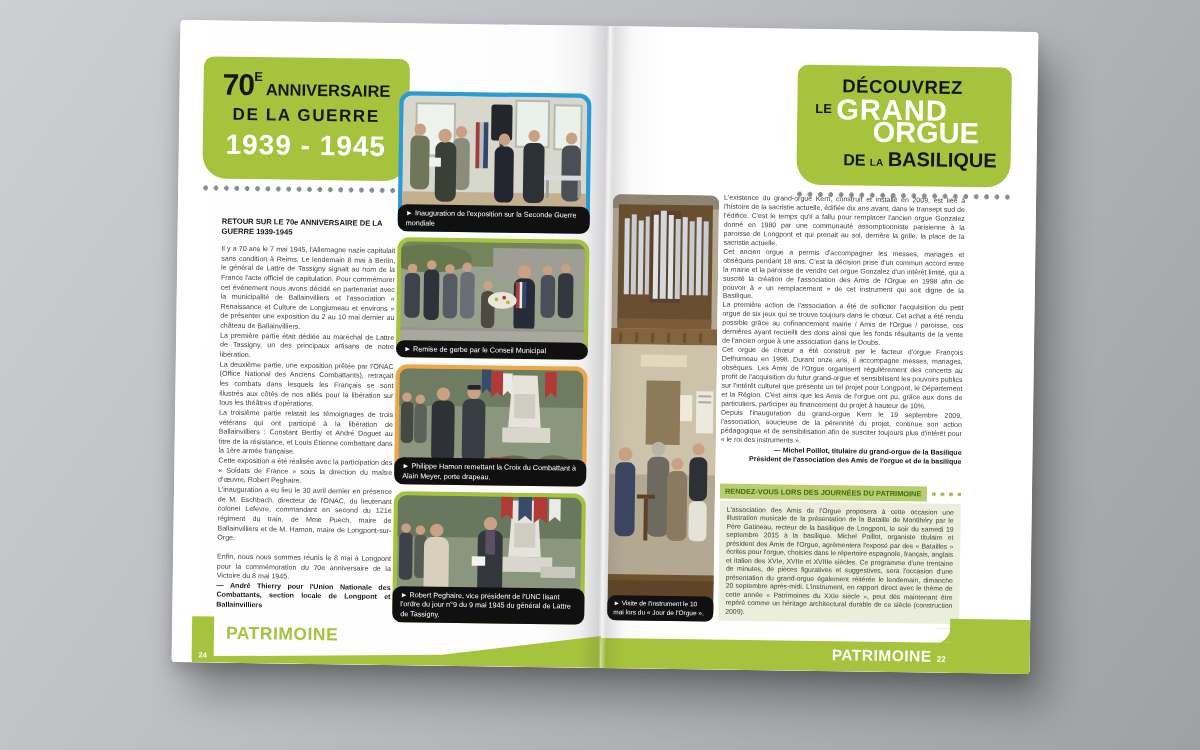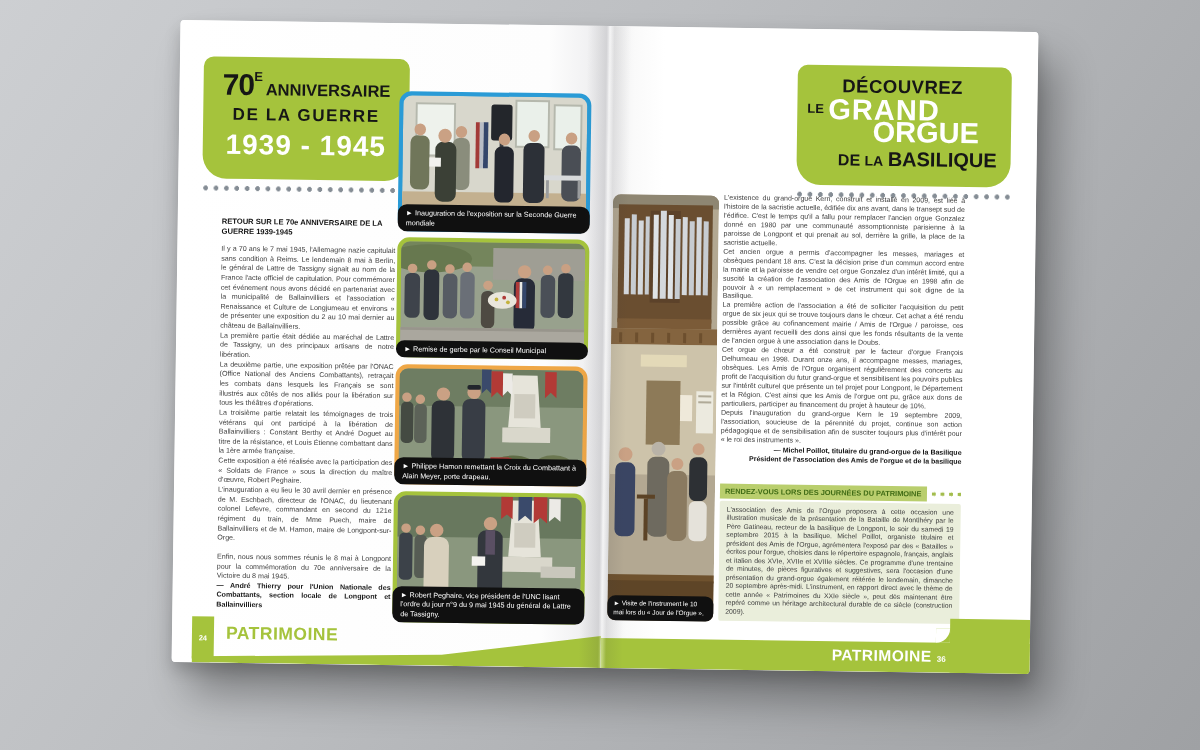--- a/index.html
+++ b/index.html
@@ -24,26 +24,26 @@
   .tl-num{font-size:30px;letter-spacing:-1px;text-align:right;}
   .tl-sup{font-size:13px;font-weight:bold;vertical-align:14px;}
   .tl-word{font-size:16.5px;margin-left:3px;}
   .tl2{font-weight:bold;font-size:17px;letter-spacing:1.6px;margin-top:5px;}
   .tl3{font-weight:bold;font-size:28px;color:#ffffff;letter-spacing:1px;margin-top:4px;}
 
   .title-right{position:absolute;right:26px;top:36px;width:214px;height:120px;background:#a5c33c;
     border-radius:10px 10px 24px 24px;color:#161616;box-sizing:border-box;padding:10px 14px 0 10px;}
   .tr1{font-weight:bold;font-size:18.5px;text-align:center;letter-spacing:.5px;}
   .tr2{line-height:.9;margin-top:-1px;}
-  .tr-le{font-weight:bold;font-size:13px;vertical-align:6px;}
+  .tr-le{font-weight:bold;font-size:13px;vertical-align:6px;margin-left:8px;}
   .tr-grand{font-weight:bold;font-size:29px;color:#fff;letter-spacing:1px;}
   .tr3{font-weight:bold;font-size:29px;color:#fff;text-align:right;margin-top:-4px;margin-right:18px;line-height:.95;}
   .tr4{text-align:right;margin-top:1px;}
   .tr-de{font-weight:bold;font-size:16px;}
-  .tr-la{font-weight:bold;font-size:14px;}
+  .tr-la{font-weight:bold;font-size:10px;}
   .tr-bas{font-weight:bold;font-size:20px;}
 
   .dots{position:absolute;height:8px;background-repeat:repeat-x;
     background-image:radial-gradient(circle at 3.5px 3.5px,#858d95 2.2px,rgba(0,0,0,0) 2.5px);
     background-size:10.4px 8px;}
   .dots-left{left:24px;top:164px;width:206px;}
   .dots-right{right:26px;top:162px;width:214px;}
 
   
   .article-heading{position:absolute;left:44px;top:196px;width:176px;margin:0;
@@ -80,21 +80,21 @@
     background-image:radial-gradient(circle at 3px 3.5px,#a3bd4d 1.9px,rgba(0,0,0,0) 2.1px);
     background-size:8.6px 7px;}
   .highlight{position:absolute;left:117px;top:473px;width:241px;box-sizing:border-box;
     background:#eaeedb;padding:5px 7px;font-size:6.8px;line-height:1.25;color:#3d3d3d;
     text-align:justify;border-radius:2px;}
 
   
   .fl-swoosh{position:absolute;left:20px;top:594px;width:409px;height:48px;}
   .fl-tab{position:absolute;left:20px;top:596px;width:22px;height:46px;background:#a5c33c;
     border-radius:0 0 5px 5px;display:flex;align-items:flex-end;justify-content:center;
-    color:#fff;font-size:7.5px;font-weight:bold;padding-bottom:20px;box-sizing:border-box;}
+    color:#fff;font-size:7.5px;font-weight:bold;padding-bottom:3px;box-sizing:border-box;}
   .fl-text{position:absolute;left:54px;top:602px;color:#a5c33c;font-weight:bold;
     font-size:17.5px;letter-spacing:.5px;}
 
   .fr-band{position:absolute;left:0;right:0;bottom:0;height:30px;background:#a5c33c;}
   .fr-corner{position:absolute;right:0;bottom:0;width:80px;height:54px;background:#a5c33c;}
   .fr-inner{position:absolute;right:80px;bottom:30px;width:14px;height:14px;background:#a5c33c;}
   .fr-notch{position:absolute;right:80px;bottom:30px;width:14px;height:14px;background:#fff;
     border-bottom-right-radius:14px;}
   .fr-text{position:absolute;right:98px;bottom:7px;color:#fff;font-weight:bold;
     font-size:15.5px;letter-spacing:.5px;}
@@ -352,19 +352,19 @@
           <span class="banner-dots"></span>
         </div>
 
         <div class="highlight">L'association des Amis de l'Orgue proposera à cette occasion une illustration musicale de la présentation de la Bataille de Montlhéry par le Père Gatineau, recteur de la basilique de Longpont, le soir du samedi 19 septembre 2015 à la basilique. Michel Poillot, organiste titulaire et président des Amis de l'Orgue, agrémentera l'exposé par des « Batailles » écrites pour l'orgue, choisies dans le répertoire espagnole, français, anglais et italien des XVIe, XVIIe et XVIIIe siècles. Ce programme d'une trentaine de minutes, de pièces figuratives et suggestives, sera l'occasion d'une présentation du grand-orgue également réitérée le lendemain, dimanche 20 septembre après-midi. L'instrument, en rapport direct avec le thème de cette année « Patrimoines du XXIe siècle », peut dès maintenant être repéré comme un héritage architectural durable de ce siècle (construction 2009).</div>
 
         <div class="fr-band"></div>
         <div class="fr-corner"></div>
         <div class="fr-inner"></div>
         <div class="fr-notch"></div>
         <div class="fr-text">PATRIMOINE</div>
-        <div class="fr-num">36</div>
+        <div class="fr-num">22</div>
       </section>
 
       <div class="fold-shadow"></div>
     </div>
   </div>
 </div>
 
 </body></html>

